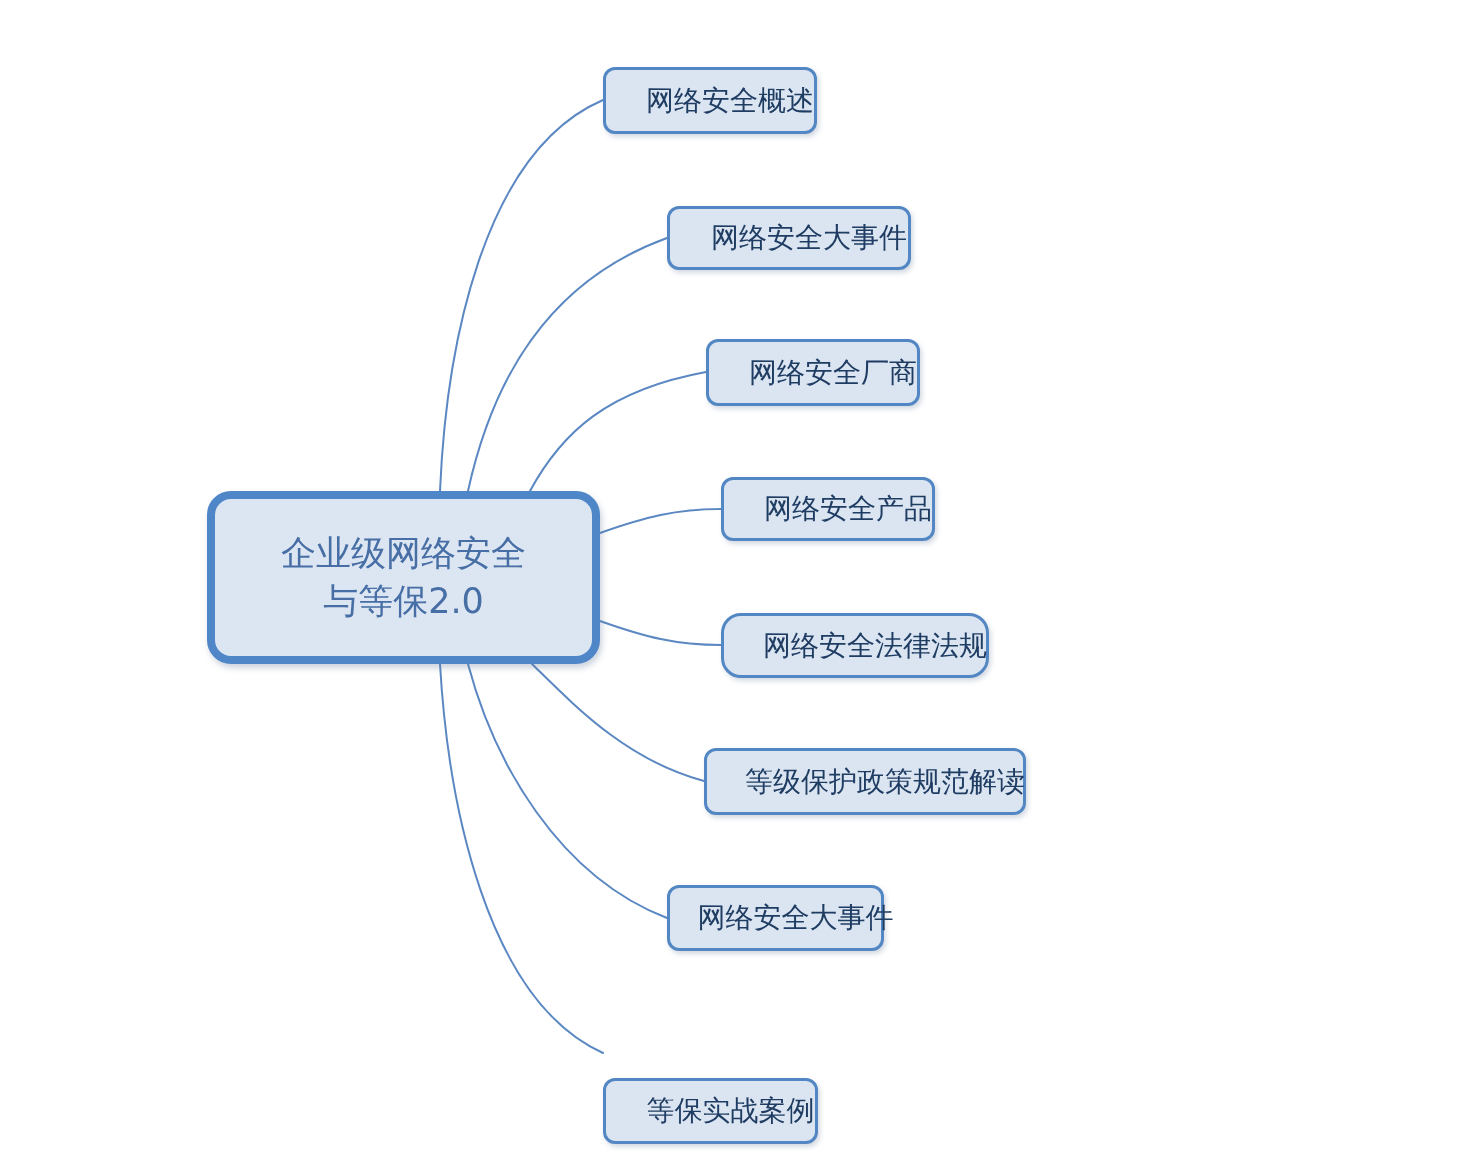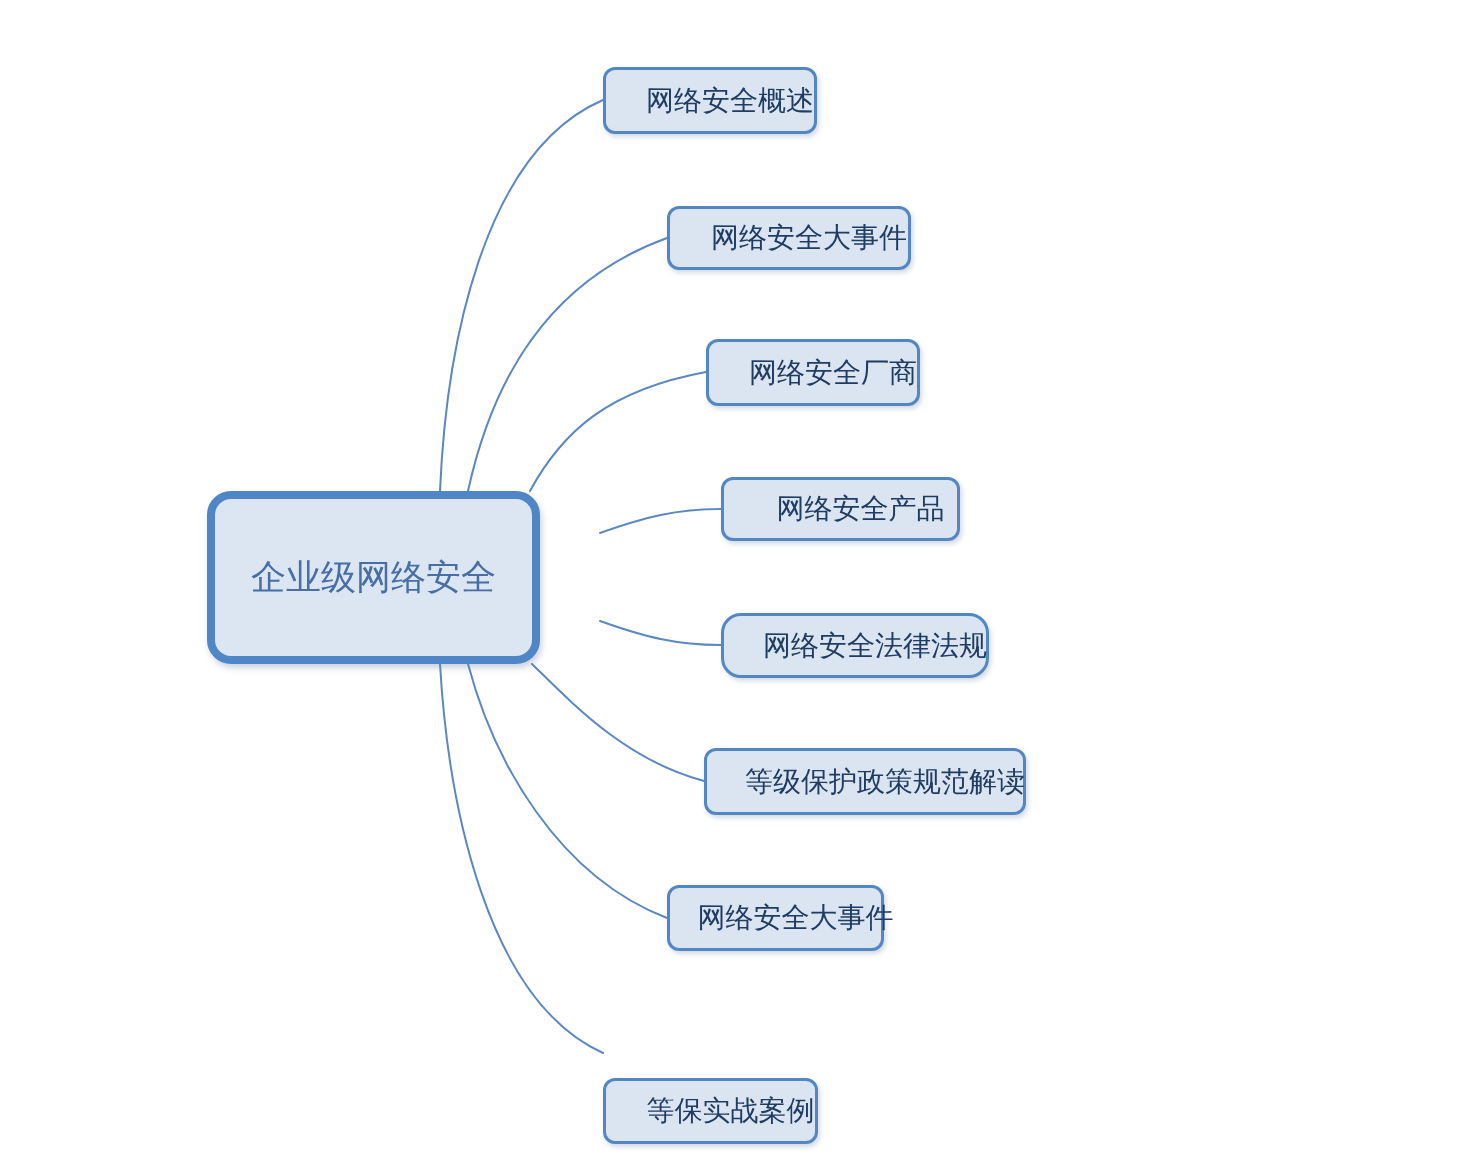--- a/index.html
+++ b/index.html
@@ -24,21 +24,21 @@
     position:absolute;left:0;top:0;width:1466px;height:1162px;
     pointer-events:none;
   }
   .connectors path{
     fill:none;
     stroke:var(--connector,#5b88c2);
     stroke-width:2;
     stroke-linecap:round;
   }
   .root-node{
-    position:absolute;left:207px;top:491px;width:333px;height:173px;
+    position:absolute;left:207px;top:491px;width:393px;height:173px;
     background:var(--root-fill,#dce6f2);
     border:8px solid var(--root-border,#4e86c8);
     border-radius:24px;
     box-shadow:2px 4px 6px rgba(110,130,160,0.35);
     display:flex;flex-direction:column;align-items:center;justify-content:center;
     cursor:default;
   }
   .root-node .line{
     color:var(--root-text,#476ea5);
     font-size:35px;
@@ -56,21 +56,21 @@
   }
   .branch .label{
     color:var(--branch-text,#1f3c63);
     font-size:28px;
     white-space:nowrap;
     margin-left:40px;
   }
   .b1{left:603px;top:67px; width:214px;height:67px;}
   .b2{left:667px;top:206px;width:244px;height:64px;}
   .b3{left:706px;top:339px;width:214px;height:67px;}
-  .b4{left:721px;top:477px;width:239px;height:64px;}
+  .b4{left:721px;top:477px;width:214px;height:64px;}
   .b5{left:721px;top:613px;width:268px;height:65px;border-radius:20px;}
   .b6{left:704px;top:748px;width:322px;height:67px;text-align:right;}
   .b7{left:667px;top:885px;width:217px;height:66px;}
   .b8{left:603px;top:1078px;width:215px;height:66px;}
 </style>
 </head>
 <body>
 
 <div class="canvas">
 
@@ -80,20 +80,21 @@
     <path d="M 530,491 C 562,432 608,390 706,372"></path>
     <path d="M 600,533 C 645,517 676,509 721,509"></path>
     <path d="M 600,621 C 645,637 676,645 721,645"></path>
     <path d="M 532,664 C 575,706 626,760 704,781"></path>
     <path d="M 468,664 C 494,762 558,876 667,918"></path>
     <path d="M 440,664 C 448,802 486,1000 603,1053"></path>
   </svg>
 
   <div class="root-node">
     <span class="line">企业级网络安全</span>
+    <span class="line">与等保2.0</span>
   </div>
 
   <div class="branch b1">
     <span class="label">网络安全概述</span>
   </div>
   <div class="branch b2">
     <span class="label">网络安全大事件</span>
   </div>
   <div class="branch b3">
     <span class="label">网络安全厂商</span>

